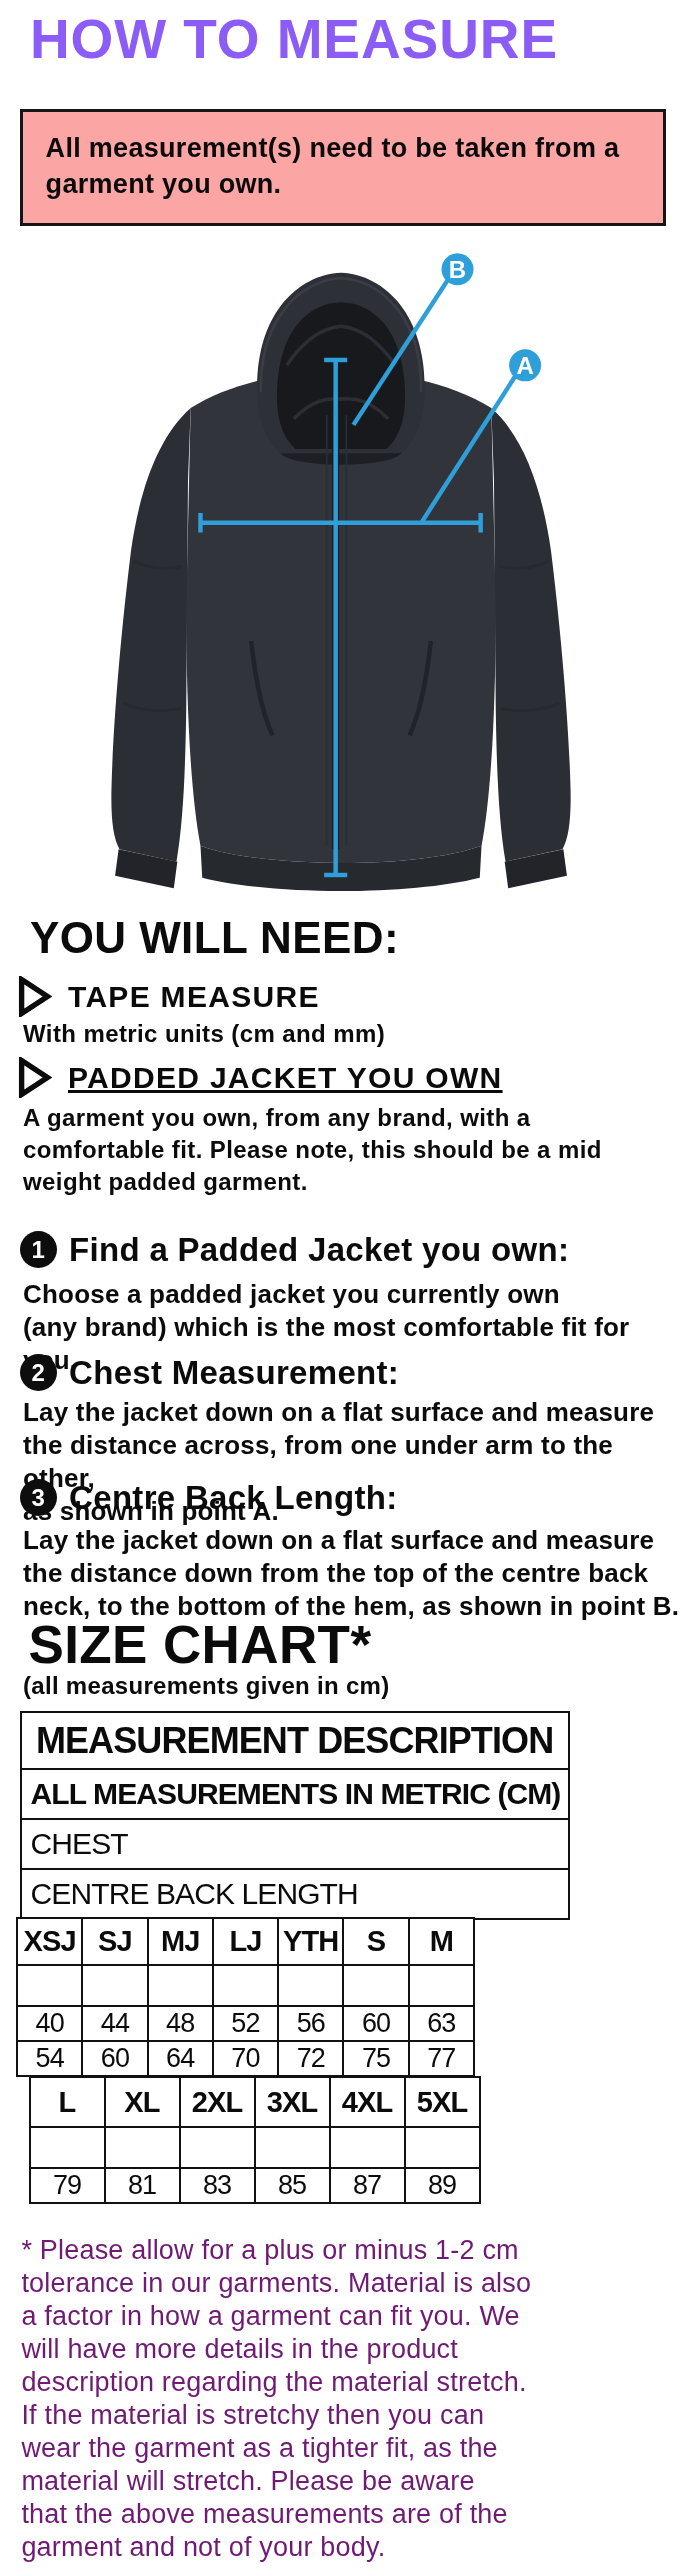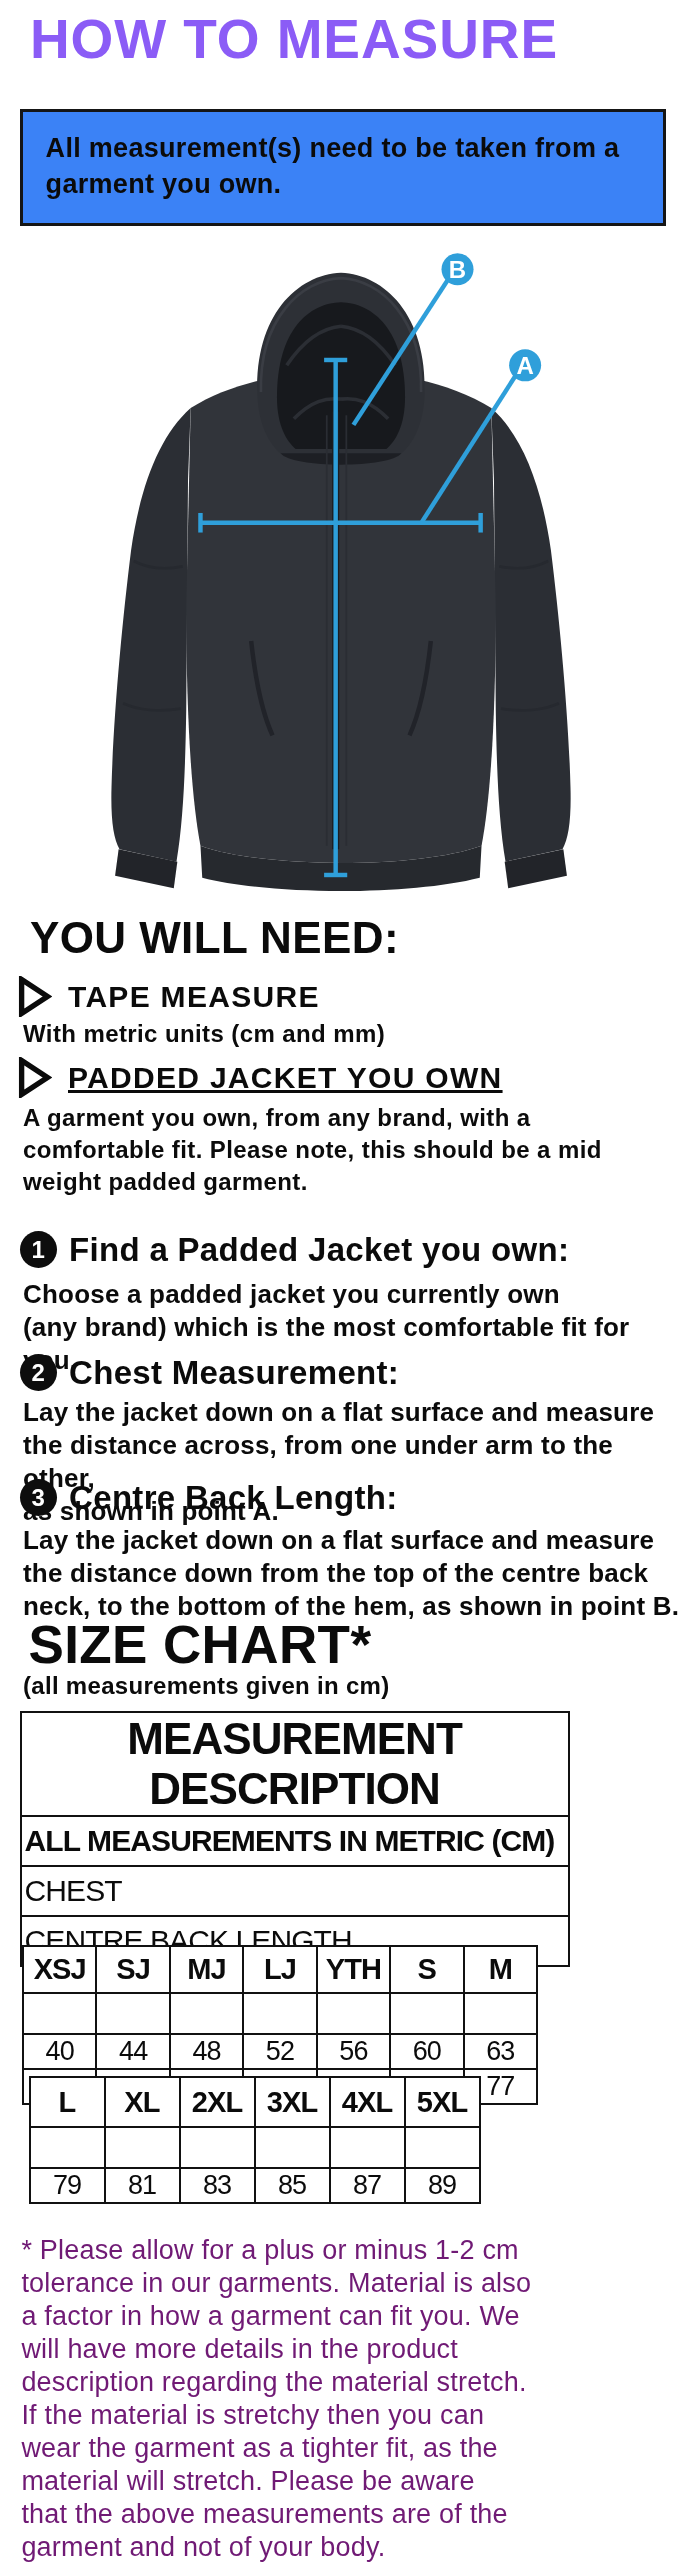--- a/index.html
+++ b/index.html
@@ -6,21 +6,21 @@
   .page{
     position:relative;width:682px;height:2576px;overflow:hidden;background:#fff;
     color:#0b0b0b;font-family:"Liberation Sans",sans-serif;
   }
   .abs{position:absolute;}
   h1.title{
     top:9px;left:30px;margin:0;font-size:55px;line-height:61px;font-weight:bold;
     letter-spacing:0.9px;color:#8b5cf6;text-align:center;
   }
   .notice{
-    top:109px;left:19.6px;width:596px;border:3.6px solid #151515;background:#3b82f6;
+    top:109px;left:19.6px;width:596px;border:3.6px solid #151515;background:#fca5a5;
     padding:18px 21.4px 21.4px 23px;
   }
   .notice p{margin:0;font-size:27px;line-height:36px;font-weight:bold;letter-spacing:0.3px;white-space:pre-line;}
   .figure{top:223px;left:0;width:682px;height:676px;margin:0;}
   h2.ywn{top:906px;left:23px;margin:7px;font-size:44px;line-height:50px;font-weight:bold;letter-spacing:0.4px;}
   .need-item{left:18px;display:flex;align-items:center;gap:16px;}
   .need-item .tri{flex:0 0 auto;display:block;}
   .need-item .need-title{font-size:30px;font-weight:bold;letter-spacing:1.3px;line-height:39px;text-align:center;}
   .need-desc{left:23px;margin:0;font-size:24px;font-weight:bold;line-height:32px;letter-spacing:0.4px;white-space:pre-line;}
   .ni1{top:976px;} .nd1{top:1018px;}
@@ -33,27 +33,27 @@
   .step-title{font-size:33px;font-weight:bold;letter-spacing:0.3px;line-height:39px;}
   .step-desc{left:23px;margin:0;font-size:26px;font-weight:bold;line-height:33px;letter-spacing:0.2px;white-space:pre-line;}
   .sh1{top:1230px;} .sd1{top:1278px;}
   .sh2{top:1353px;} .sd2{top:1396px;}
   .sh3{top:1478px;} .sd3{top:1524px;}
   h2.size-chart{top:1608px;left:21.4px;margin:7px;font-size:53px;line-height:59px;font-weight:bold;letter-spacing:0.4px;}
   .size-sub{top:1672px;left:23px;margin:0;font-size:24px;font-weight:bold;letter-spacing:0.3px;text-align:right;}
   table{border-collapse:collapse;table-layout:fixed;}
   .desc-table{top:1711px;left:19.6px;width:550px;}
   .desc-table th,.desc-table td{border:2.7px solid #111;background:#fff;}
-  .desc-table th{height:53px;font-size:44px;font-weight:bold;letter-spacing:-0.9px;}
-  .desc-table td{height:46px;font-size:30px;text-align:left;padding-left:3px;letter-spacing:-0.9px;font-weight:normal;}
+  .desc-table th{height:53px;font-size:36px;font-weight:bold;letter-spacing:-0.9px;}
+  .desc-table td{height:46px;font-size:30px;text-align:left;padding-left:9px;letter-spacing:-0.9px;font-weight:normal;}
   .desc-table tr.metric td{font-weight:bold;}
   .size-table th,.size-table td{border:2.7px solid #111;text-align:center;background:#fff;}
   .size-table th{font-size:29px;font-weight:bold;letter-spacing:-0.9px;}
   .size-table td{font-size:27px;letter-spacing:-0.9px;}
-  .t1{top:1917px;left:22px;width:516px;margin-top:28px;}
+  .t1{top:1917px;left:16px;width:459px;}
   .t1 th{height:43px;} .t1 tr.spacer td{height:37px;} .t1 td{height:31px;}
   .t2{top:2076px;left:28.5px;width:452px;}
   .t2 th{height:46px;} .t2 tr.spacer td{height:37px;} .t2 td{height:31px;}
   .footnote{top:2234px;left:21.4px;width:632px;margin:0;font-size:27px;line-height:33px;
     font-weight:normal;letter-spacing:0.2px;white-space:pre-line;color:#701a75;}
 </style>
 </head>
 <body>
 
 <div class="page">

